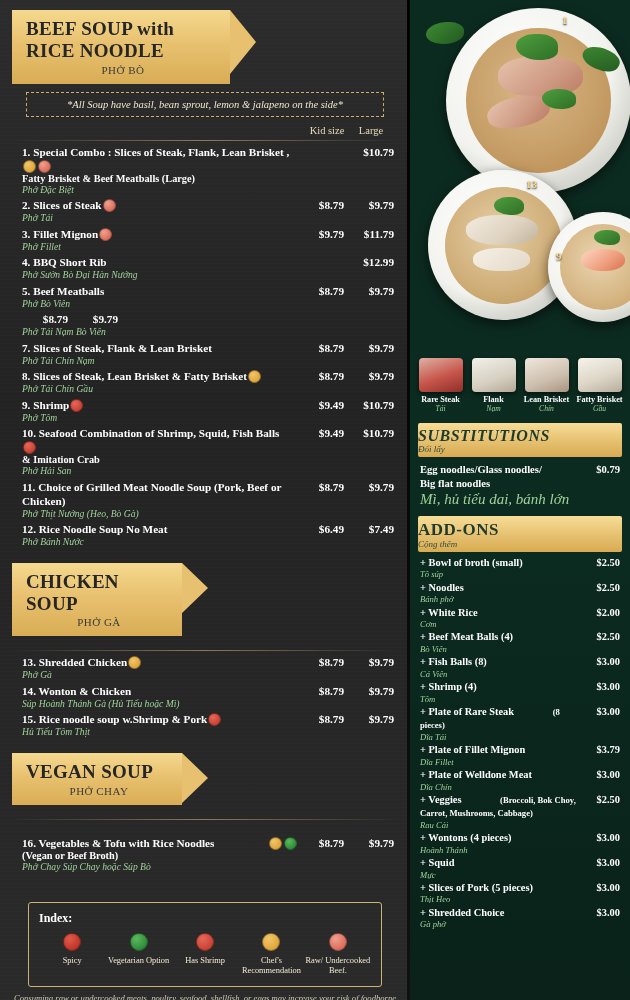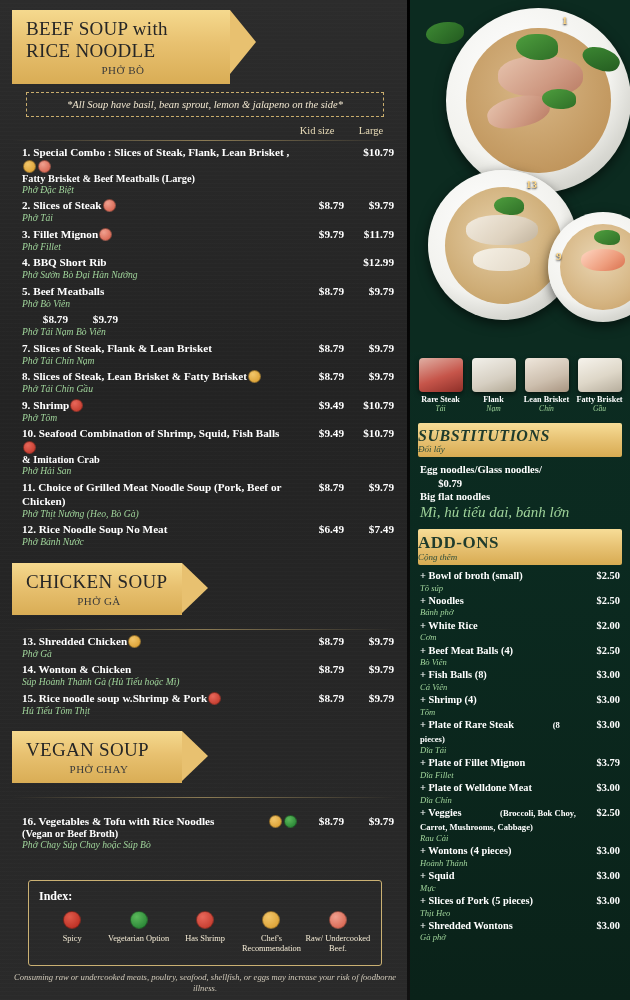--- a/index.html
+++ b/index.html
@@ -39,41 +39,41 @@
   }
   .ribbon.small { width:170px; }
   .ribbon:after{
     content:""; position:absolute; left:100%; top:0;
     border-top:  var(--h) solid transparent;
     border-bottom: var(--h) solid transparent;
     border-left:26px solid #e8c170;
   }
   .ribbon-title {
     font-family:"Liberation Serif", serif;
-    font-weight:normal; font-size:19px; line-height:1.15; letter-spacing:.3px;
+    font-weight:bold; font-size:19px; line-height:1.15; letter-spacing:.3px;
     color:#262626;
   }
   .ribbon-title.two { font-size:19px; }
   .ribbon-sub {
     text-align:center; font-size:11px; margin-top:2px; letter-spacing:.5px; color:#3a3a3a;
     font-style:normal;
   }
 
   .note-box {
     border:1px dashed #c9ad6d;
     margin:8px 14px 6px 14px;
     padding:6px 4px;
     text-align:center;
     font-style:italic;
     font-size:10.5px;
     color:#f0e6cf;
   }
 
   .col-head {
-    display:flex; justify-content:flex-end; gap:10px;
+    display:flex; justify-content:flex-end; 
     font-size:10.5px; color:#e9dcb8; padding:2px 6px 2px 0; margin-top:2px;
   }
   .col-head .kid { width:46px; text-align:center;}
   .col-head .lrg { width:42px; text-align:center;}
 
   .sep {
     height:1px; background:linear-gradient(90deg,rgba(220,190,120,.0),rgba(220,190,120,.55),rgba(220,190,120,.0));
     margin:2px 0 4px 0;
   }
 
@@ -191,21 +191,21 @@
     border-radius:2px;
   }
   .gold-banner .t {
     font-size:16px; font-weight:bold; font-style:italic; letter-spacing:.5px; color:#1f3b2c;
   }
   .gold-banner .t2 { font-style:normal; font-size:17px; }
   .gold-banner .v { font-size:9px; color:#2d4d3a; font-style:italic; margin-top:-1px; }
 
   .sub-block { padding:4px 10px 2px 10px; }
   .sub-line {
-    display:flex; justify-content:space-between; font-weight:bold; font-size:10.6px; line-height:1.25;flex-direction:column;
+    display:flex; justify-content:space-between; font-weight:bold; font-size:10.6px; line-height:1.25;
   }
   .sub-line .p { width:42px; text-align:right; }
   .sub-vi { font-size:15px; color:#9fd39a; font-style:italic; margin-top:1px; }
 
   .addons { padding:2px 10px 4px 10px; }
   .ao { margin-bottom:1px; }
   .ao-row { display:flex; justify-content:space-between; font-size:10.4px; font-weight:bold; line-height:1.3; }
   .ao-row .nm { flex:1; padding-right:4px; }
   .ao-row .p { width:38px; text-align:right; }
   .ao-vi { font-size:8.6px; color:#9fd39a; font-style:italic; line-height:1.2; }
@@ -593,20 +593,20 @@
       </div>
       <div class="ao">
         <div class="ao-row">
             <span class="nm">+ Slices of Pork (5 pieces)</span>
             <span class="p">$3.00</span>
           </div>
         <div class="ao-vi">Thịt Heo</div>
       </div>
       <div class="ao">
         <div class="ao-row">
-            <span class="nm">+ Shredded Wontons</span>
+            <span class="nm">+ Shredded Choice</span>
             <span class="p">$3.00</span>
           </div>
         <div class="ao-vi">Gà phở</div>
       </div>
     </div>
   </div>
 </div>
 
 </body></html>

